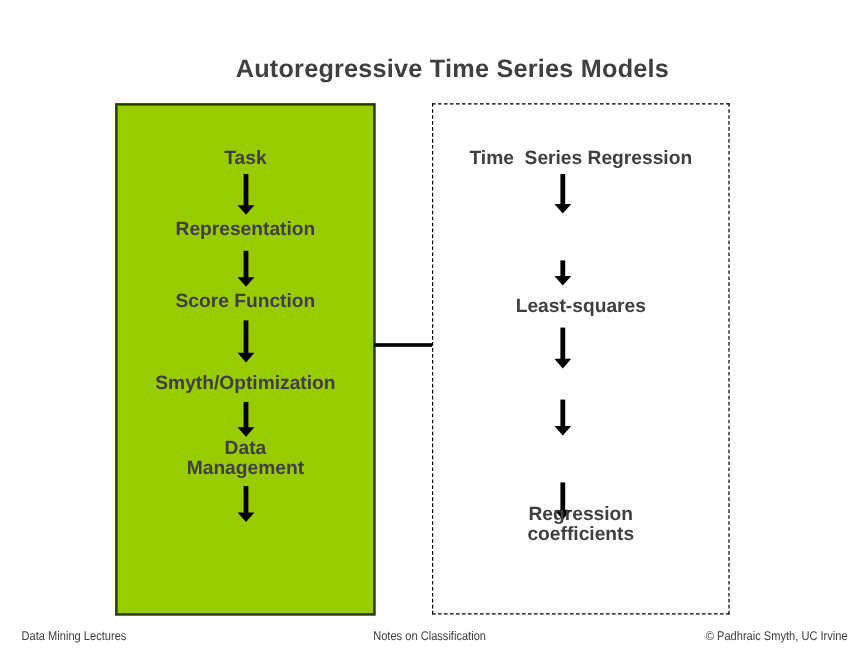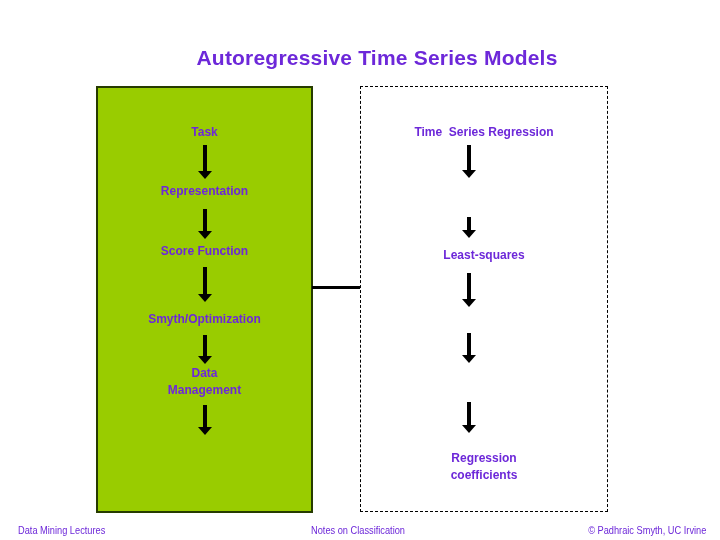--- a/index.html
+++ b/index.html
@@ -1,36 +1,36 @@
 <!DOCTYPE html>
 <html style="--panel-fill: #99cc00; --panel-border: #263b00; --arrow: #000000;"><head>
 <meta charset="utf-8">
 <style>
   html,body{margin:0;padding:0;background:#fff;}
   .slide{
     position:relative;width:720px;height:540px;overflow:hidden;background:#fff;
-    font-family:"Liberation Sans",sans-serif;color:#6d28d9;
+    font-family:"Liberation Sans",sans-serif;color:#404040;
   }
   .title{
     position:absolute;left:34px;right:0;top:46px;margin:0;
     text-align:center;font-size:21px;font-weight:bold;letter-spacing:.2px;
   }
   .panel{position:absolute;top:86px;box-sizing:border-box;}
   .panel.left{
     left:96px;width:217px;height:427px;
     background:var(--panel-fill,#99cc00);
     border:2px solid var(--panel-border,#263b00);
   }
   .panel.right{
     left:360px;width:248px;height:426px;
     background:#fff;border:1px dashed #000;
   }
   .lbl{
     position:absolute;left:0;width:100%;text-align:center;
-    font-size:12px;font-weight:bold;line-height:17px;white-space:pre-wrap;
+    font-size:16px;font-weight:bold;line-height:17px;white-space:pre-wrap;
   }
   .arrow{position:absolute;width:14px;}
   .panel.left .arrow{left:50%;margin-left:-7px;}
   .panel.right .arrow{left:101px;}
   .arrow .stem{
     position:absolute;left:5px;top:0;bottom:7px;width:4px;
     background:var(--arrow,#000);
   }
   .arrow .head{
     position:absolute;left:0;bottom:0;width:0;height:0;
@@ -103,21 +103,21 @@
         <i class="head"></i>
       </div>
     <div class="arrow" style="top:246px;height:30px">
         <i class="stem"></i>
         <i class="head"></i>
       </div>
     <div class="arrow" style="top:315px;height:31px">
         <i class="stem"></i>
         <i class="head"></i>
       </div>
-    <div class="lbl" style="top:363px">Regression
+    <div class="lbl" style="top:333px">Regression
 coefficients</div>
   </div>
 
   <div class="footer">
     <span class="f-left">Data Mining Lectures</span>
     <span class="f-center">Notes on Classification</span>
     <span class="f-right">© Padhraic Smyth, UC Irvine</span>
   </div>
 
 </div>

